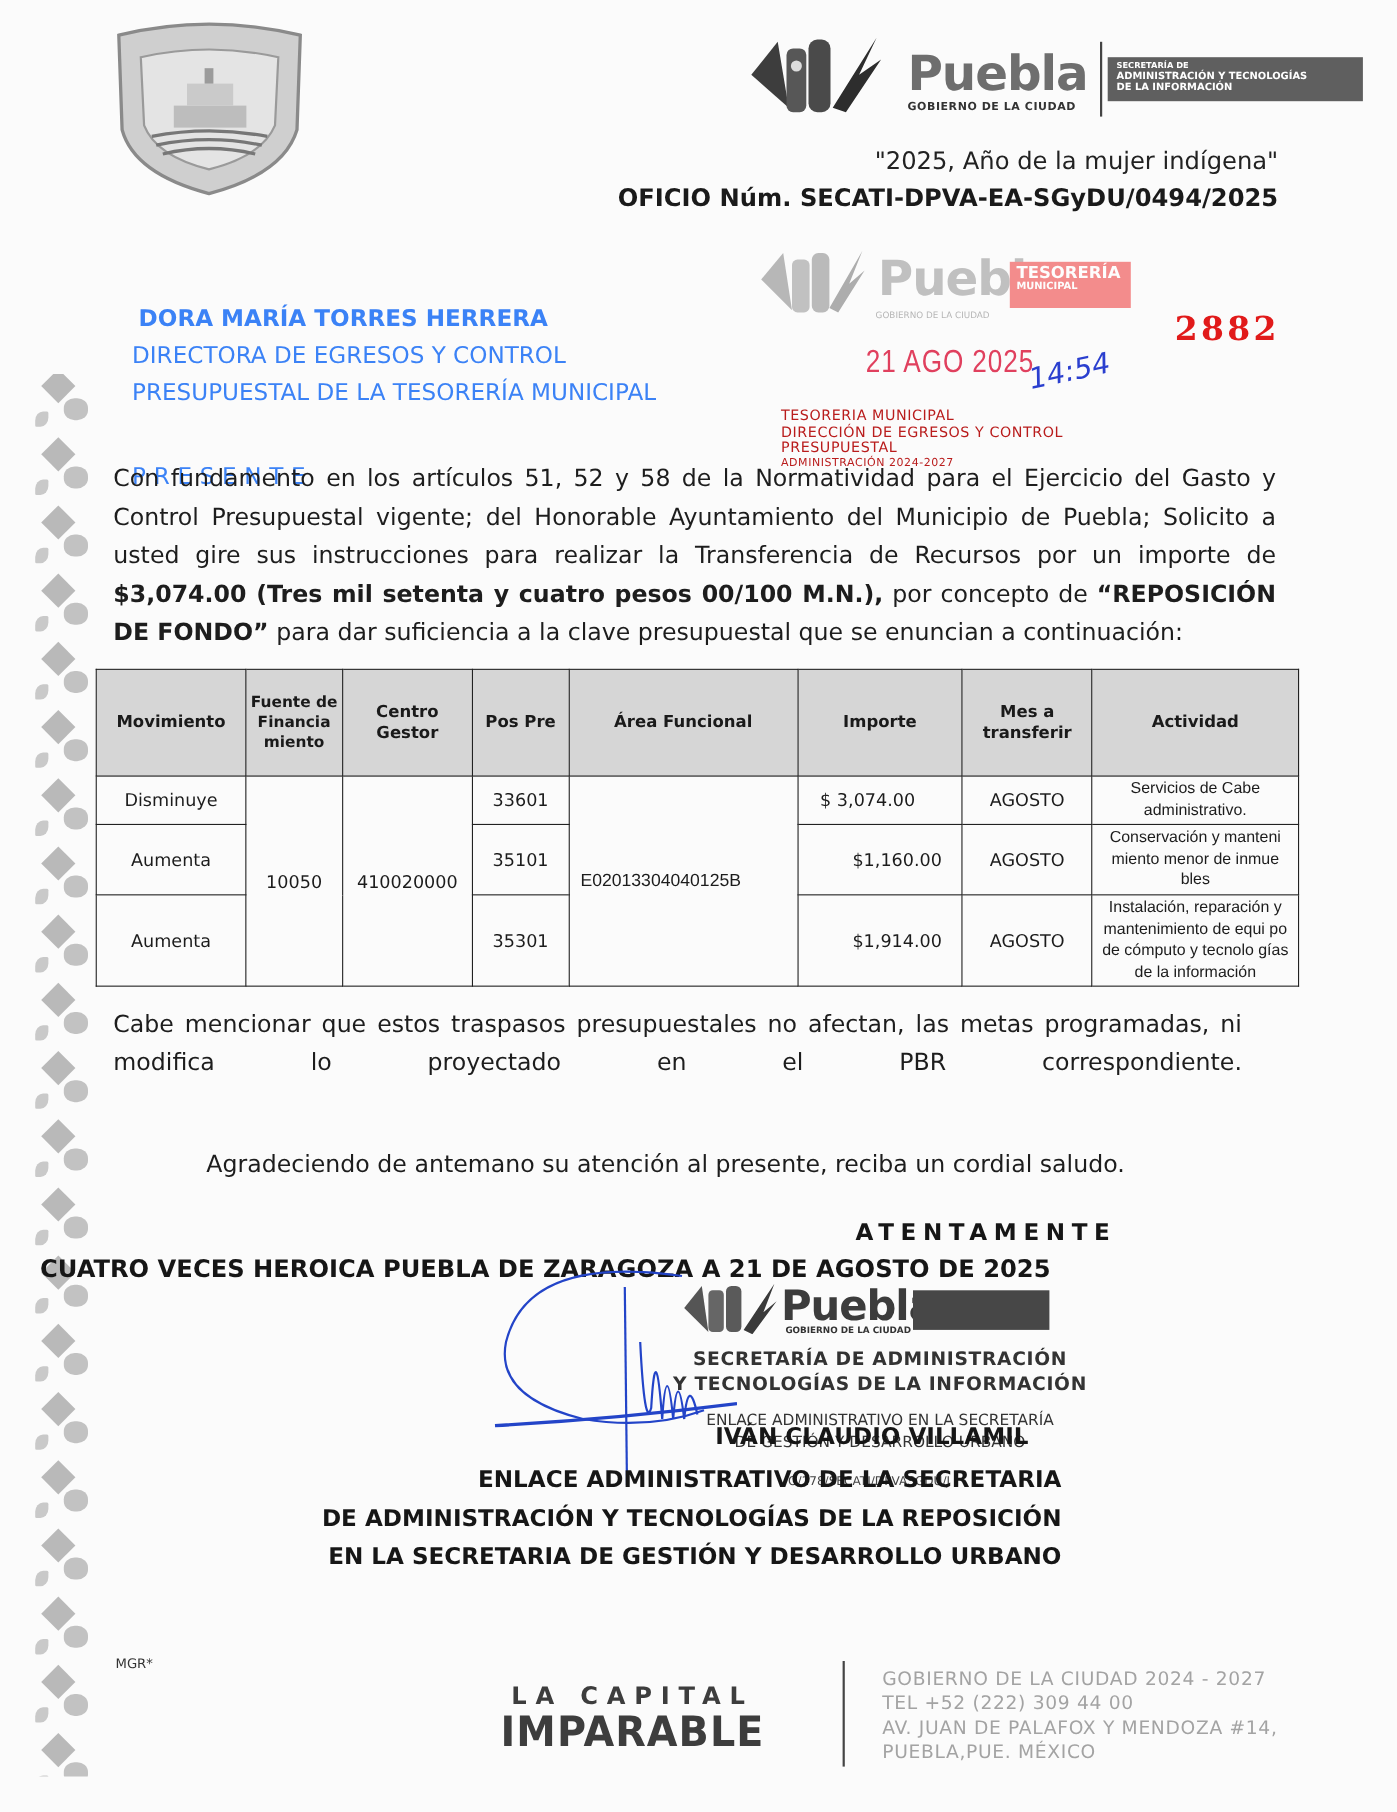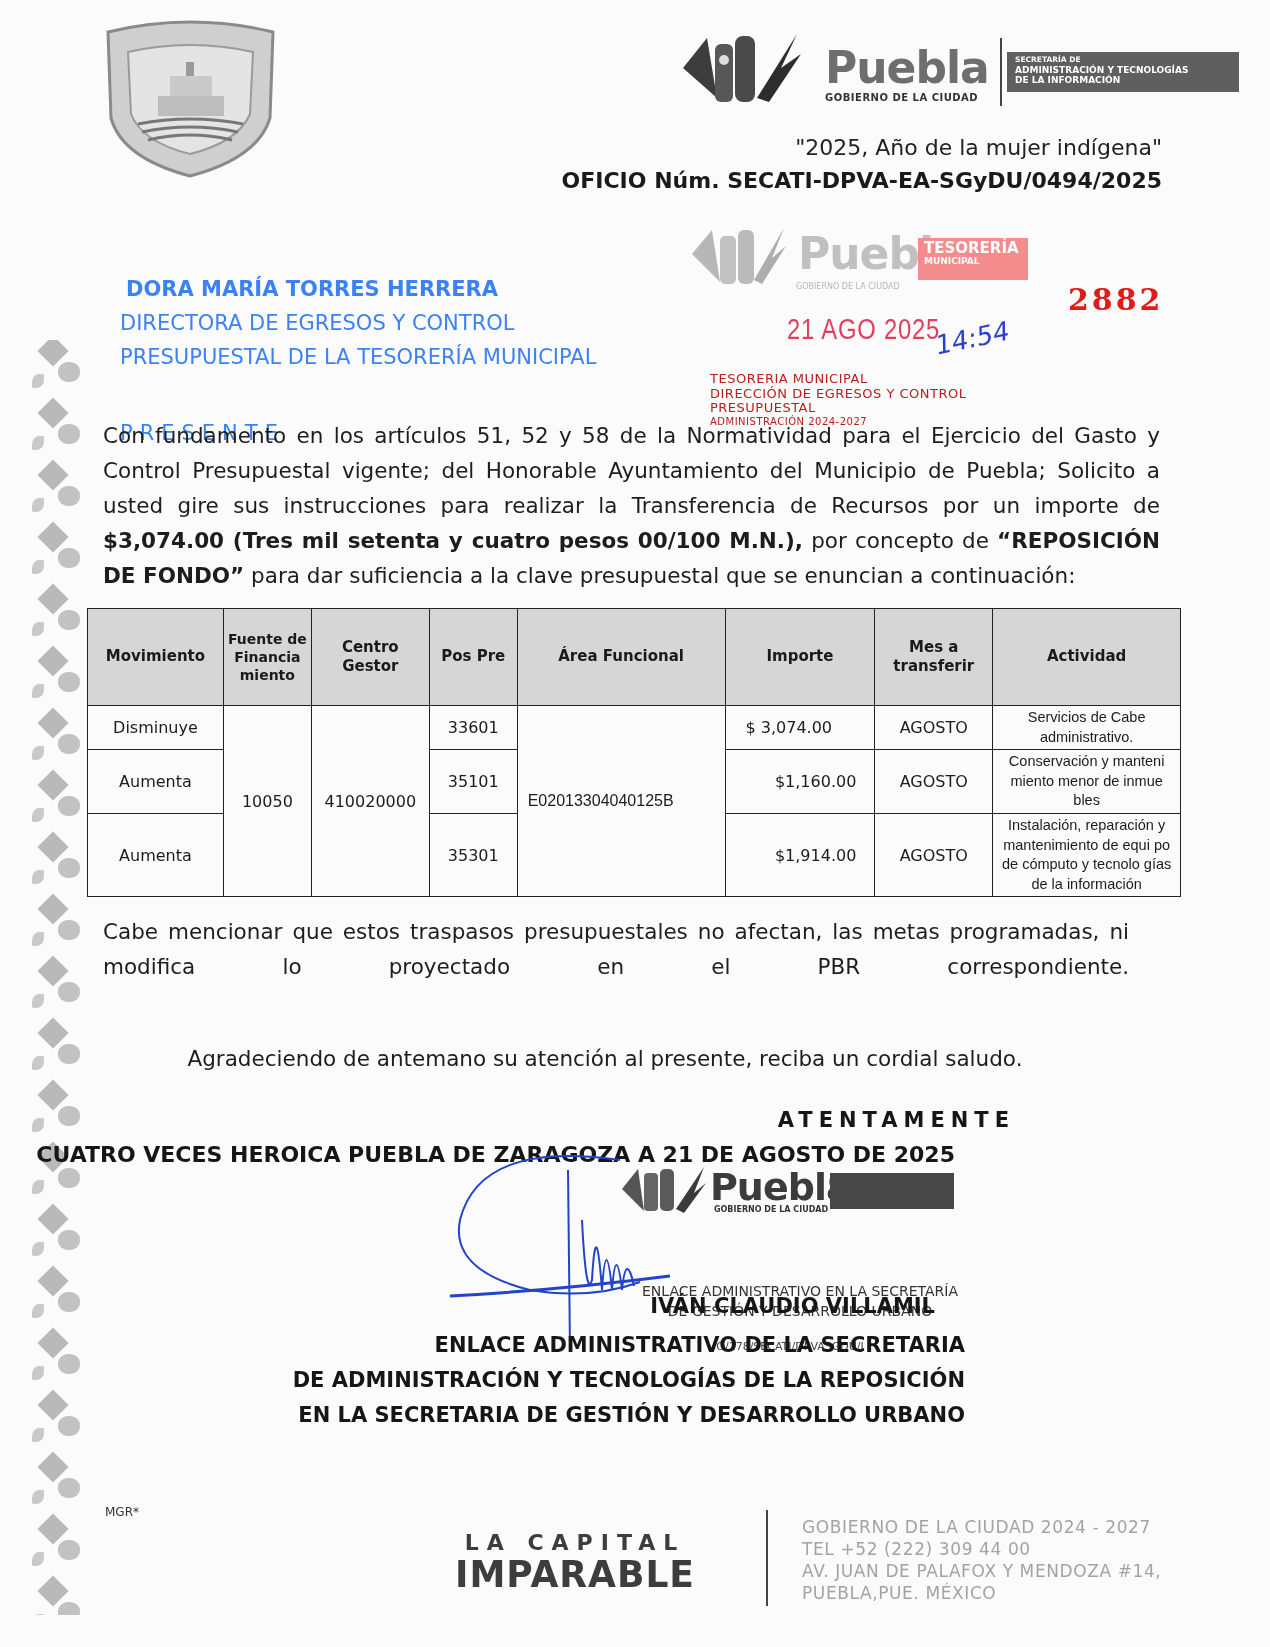--- a/index.html
+++ b/index.html
@@ -283,20 +283,24 @@
 <div class="seal2">
   <svg class="art" viewBox="0 0 90 48">
     <path d="M4 24 L20 4 L26 46 Z" fill="#555"></path>
     <rect x="26" y="8" width="14" height="38" rx="4" fill="#666"></rect>
     <rect x="42" y="4" width="14" height="42" rx="5" fill="#5a5a5a"></rect>
     <path d="M58 44 L86 2 L76 28 L88 18 L66 48 Z" fill="#3a3a3a"></path>
   </svg>
   <div class="word">Puebla</div>
   <div class="gob">GOBIERNO DE LA CIUDAD</div>
   <div class="box"></div>
+  <div class="t1">
+    <div>SECRETARÍA DE ADMINISTRACIÓN</div>
+    <div>Y TECNOLOGÍAS DE LA INFORMACIÓN</div>
+  </div>
   <div class="t2">
     <div>ENLACE ADMINISTRATIVO EN LA SECRETARÍA</div>
     <div>DE GESTIÓN Y DESARROLLO URBANO</div>
   </div>
   <div class="t3">O/178/SECATI/DPVASGDU/J</div>
 </div>
 
 <svg class="signature" viewBox="0 0 230 230">
   <path d="M180 10 Q40 -10 20 70 Q10 120 90 140 Q150 150 200 132" stroke="#2344c8" stroke-width="2" fill="none"></path>
   <path d="M128 20 L130 200" stroke="#2344c8" stroke-width="2" fill="none"></path>

